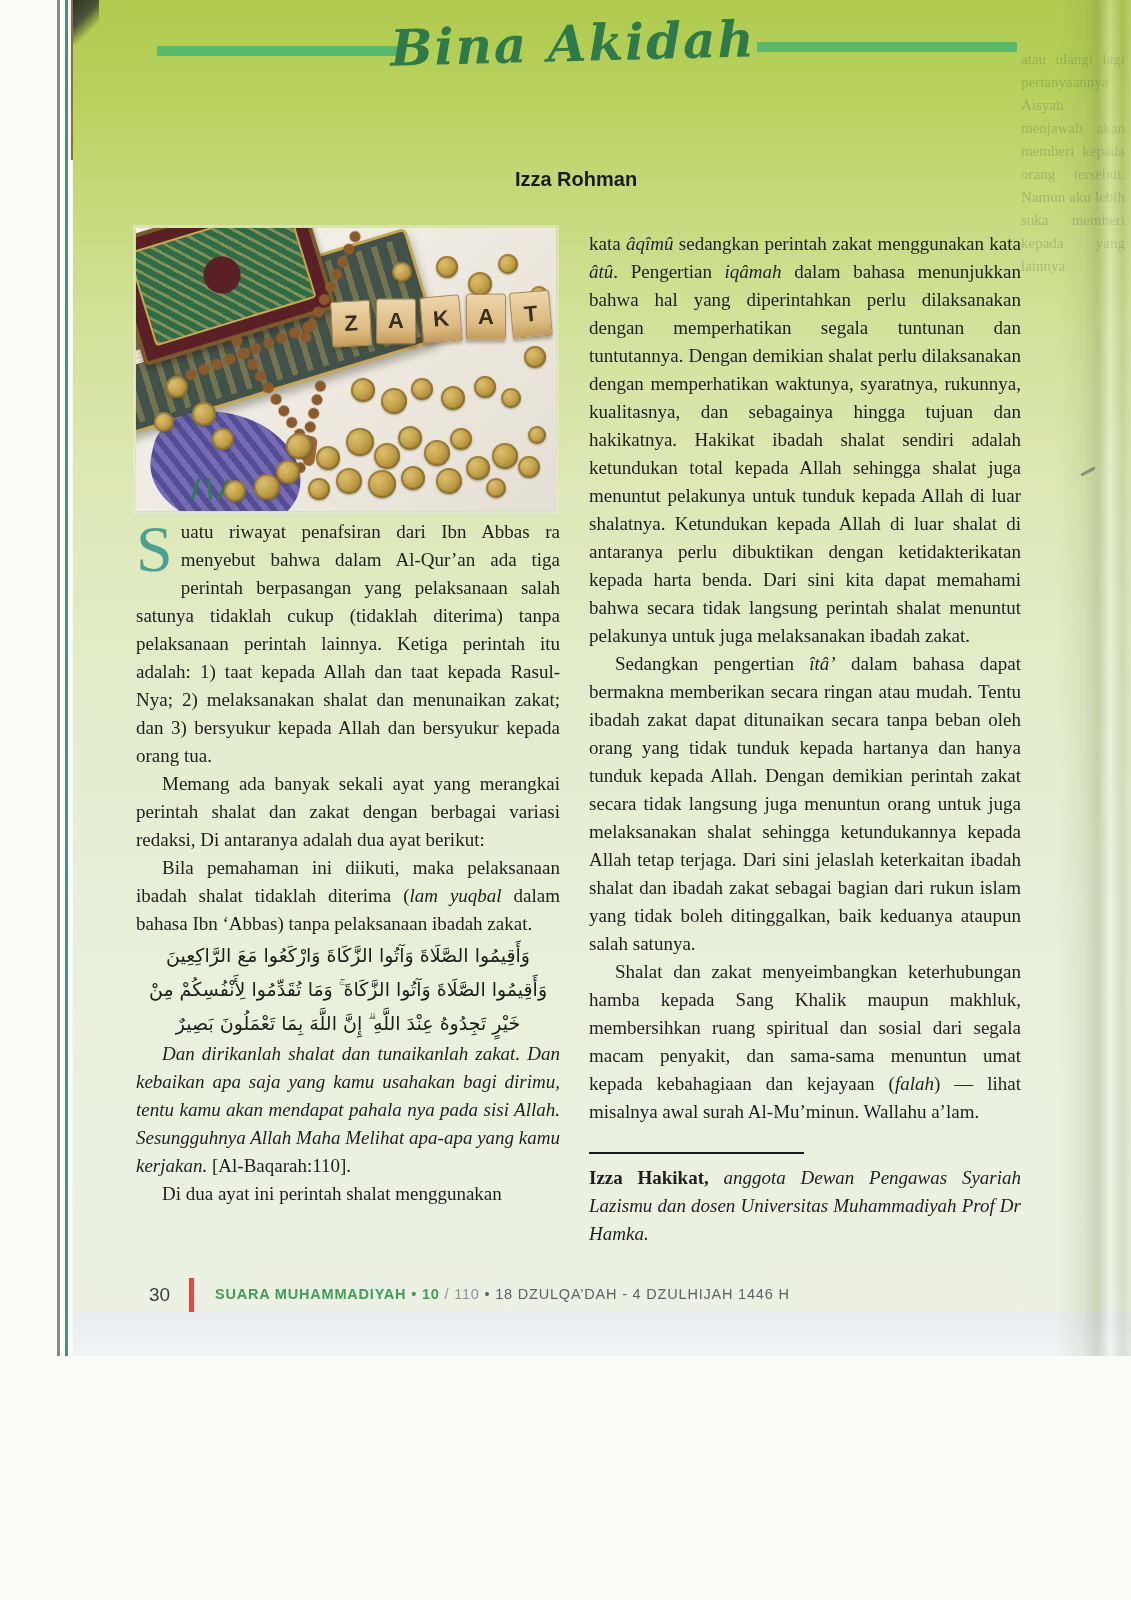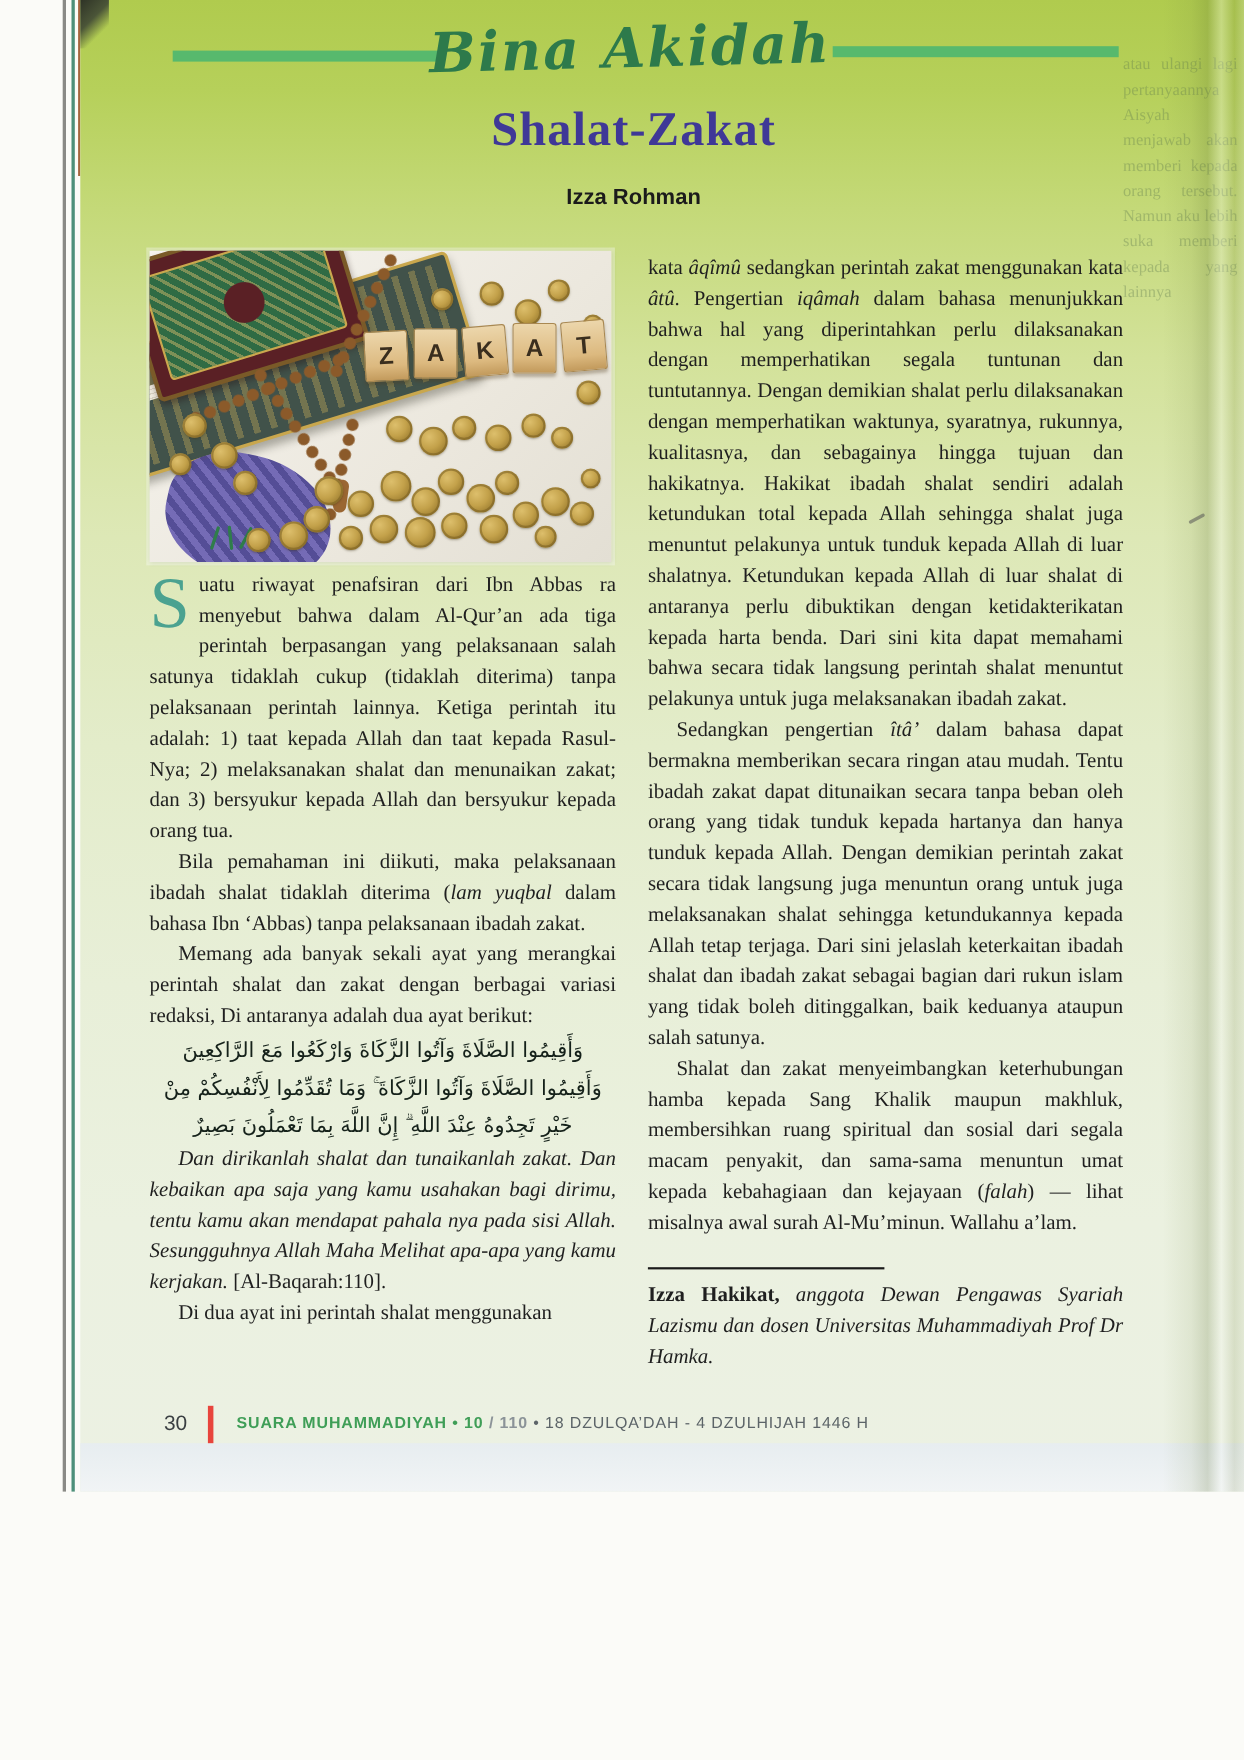--- a/index.html
+++ b/index.html
@@ -104,39 +104,38 @@
   .bio .rest{font-style:italic;}
 
   
   .footer{position:absolute;left:12px;top:1278px;width:100%;height:46px;
     font-family:"Liberation Sans",sans-serif;}
   .page-num{position:absolute;left:64px;top:6px;font-size:19px;color:#3a3f42;}
   .footer-redbar{position:absolute;left:104px;top:0;width:5px;height:44px;background:#e8453c;}
   .footer-text{position:absolute;left:130px;top:8px;font-size:14.5px;letter-spacing:.8px;
     font-weight:bold;white-space:nowrap;}
   .footer-text .brand{color:#3f9e57;}
-  .footer-text .issue{color:#8b9398;font-weight:bold;}
+  .footer-text .issue{color:#8b9398;font-weight:normal;}
   .footer-text .date{color:#5c6468;font-weight:normal;margin-top:41px;}
 </style>
 </head>
 <body>
 
 <div class="edge-gray"></div>
 <div class="edge-teal"></div>
 <div class="edge-brown"></div>
 
 <div class="page">
   <div class="corner-wedge"></div>
 
   <div class="ghost" style="left:948px;top:48px;width:104px;font-size:15px;line-height:23px;">atau ulangi lagi pertanyaannya Aisyah menjawab akan memberi kepada orang tersebut. Namun aku lebih suka memberi kepada yang lainnya</div>
 
   <div class="bar bar-left"></div>
   <div class="bar bar-right"></div>
   <div class="script-title">Bina Akidah</div>
-  <div class="main-title">Shalat-Zakat</div>
   <div class="author">Izza Rohman</div>
 
   <div class="photo">
     <div class="big-book"></div>
     <div class="pages-edge"></div>
     <div class="quran">
         <div class="inner"></div>
       </div>
 
     <div class="cloth"></div>
@@ -193,22 +192,22 @@
       <div class="block">Z</div>
       <div class="block">A</div>
       <div class="block">K</div>
       <div class="block">A</div>
       <div class="block">T</div>
     </div>
   </div>
 
   <div class="col col-left">
     <p><span class="dropcap">S</span><span>uatu riwayat penafsiran dari Ibn Abbas ra menyebut bahwa dalam Al-Qur’an ada tiga perintah berpasangan yang pelaksanaan salah satunya tidaklah cukup (tidaklah diterima) tanpa pelaksanaan perintah lainnya. Ketiga perintah itu adalah: 1) taat kepada Allah dan taat kepada Rasul-Nya; 2) melaksanakan shalat dan menunaikan zakat; dan 3) bersyukur kepada Allah dan bersyukur kepada orang tua.</span></p>
+    <p class="indent">Memang ada banyak sekali ayat yang merangkai perintah shalat dan zakat dengan berbagai variasi redaksi, Di antaranya adalah dua ayat berikut:</p>
     <p class="indent"><span>Bila pemahaman ini diikuti, maka pelaksanaan ibadah shalat tidaklah diterima (</span><span class="it">lam yuqbal</span><span> dalam bahasa Ibn ‘Abbas) tanpa pelaksanaan ibadah zakat.</span></p>
-    <p class="indent">Memang ada banyak sekali ayat yang merangkai perintah shalat dan zakat dengan berbagai variasi redaksi, Di antaranya adalah dua ayat berikut:</p>
     <p class="arabic" dir="rtl">وَأَقِيمُوا الصَّلَاةَ وَآتُوا الزَّكَاةَ وَارْكَعُوا مَعَ الرَّاكِعِينَ</p>
     <p class="arabic" dir="rtl">وَأَقِيمُوا الصَّلَاةَ وَآتُوا الزَّكَاةَ ۚ وَمَا تُقَدِّمُوا لِأَنْفُسِكُمْ مِنْ خَيْرٍ تَجِدُوهُ عِنْدَ اللَّهِ ۗ إِنَّ اللَّهَ بِمَا تَعْمَلُونَ بَصِيرٌ</p>
     <p class="trans"><span>Dan dirikanlah shalat dan tunaikanlah zakat. Dan kebaikan apa saja yang kamu usahakan bagi dirimu, tentu kamu akan mendapat pahala nya pada sisi Allah. Sesungguhnya Allah Maha Melihat apa-apa yang kamu kerjakan.</span> <span class="ref">[Al-Baqarah:110].</span></p>
     <p class="indent">Di dua ayat ini perintah shalat menggunakan</p>
   </div>
 
   <div class="col col-right">
     <p><span>kata </span><span class="it">âqîmû</span><span> sedangkan perintah zakat menggunakan kata </span><span class="it">âtû</span><span>. Pengertian </span><span class="it">iqâmah</span><span> dalam bahasa menunjukkan bahwa hal yang diperintahkan perlu dilaksanakan dengan memperhatikan segala tuntunan dan tuntutannya. Dengan demikian shalat perlu dilaksanakan dengan memperhatikan waktunya, syaratnya, rukunnya, kualitasnya, dan sebagainya hingga tujuan dan hakikatnya. Hakikat ibadah shalat sendiri adalah ketundukan total kepada Allah sehingga shalat juga menuntut pelakunya untuk tunduk kepada Allah di luar shalatnya. Ketundukan kepada Allah di luar shalat di antaranya perlu dibuktikan dengan ketidakterikatan kepada harta benda. Dari sini kita dapat memahami bahwa secara tidak langsung perintah shalat menuntut pelakunya untuk juga melaksanakan ibadah zakat.</span></p>
     <p class="indent"><span>Sedangkan pengertian </span><span class="it">îtâ’</span><span> dalam bahasa dapat bermakna memberikan secara ringan atau mudah. Tentu ibadah zakat dapat ditunaikan secara tanpa beban oleh orang yang tidak tunduk kepada hartanya dan hanya tunduk kepada Allah. Dengan demikian perintah zakat secara tidak langsung juga menuntun orang untuk juga melaksanakan shalat sehingga ketundukannya kepada Allah tetap terjaga. Dari sini jelaslah keterkaitan ibadah shalat dan ibadah zakat sebagai bagian dari rukun islam yang tidak boleh ditinggalkan, baik keduanya ataupun salah satunya.</span></p>
     <p class="indent"><span>Shalat dan zakat menyeimbangkan keterhubungan hamba kepada Sang Khalik maupun makhluk, membersihkan ruang spiritual dan sosial dari segala macam penyakit, dan sama-sama menuntun umat kepada kebahagiaan dan kejayaan (</span><span class="it">falah</span><span>) — lihat misalnya awal surah Al-Mu’minun. Wallahu a’lam.</span></p>

